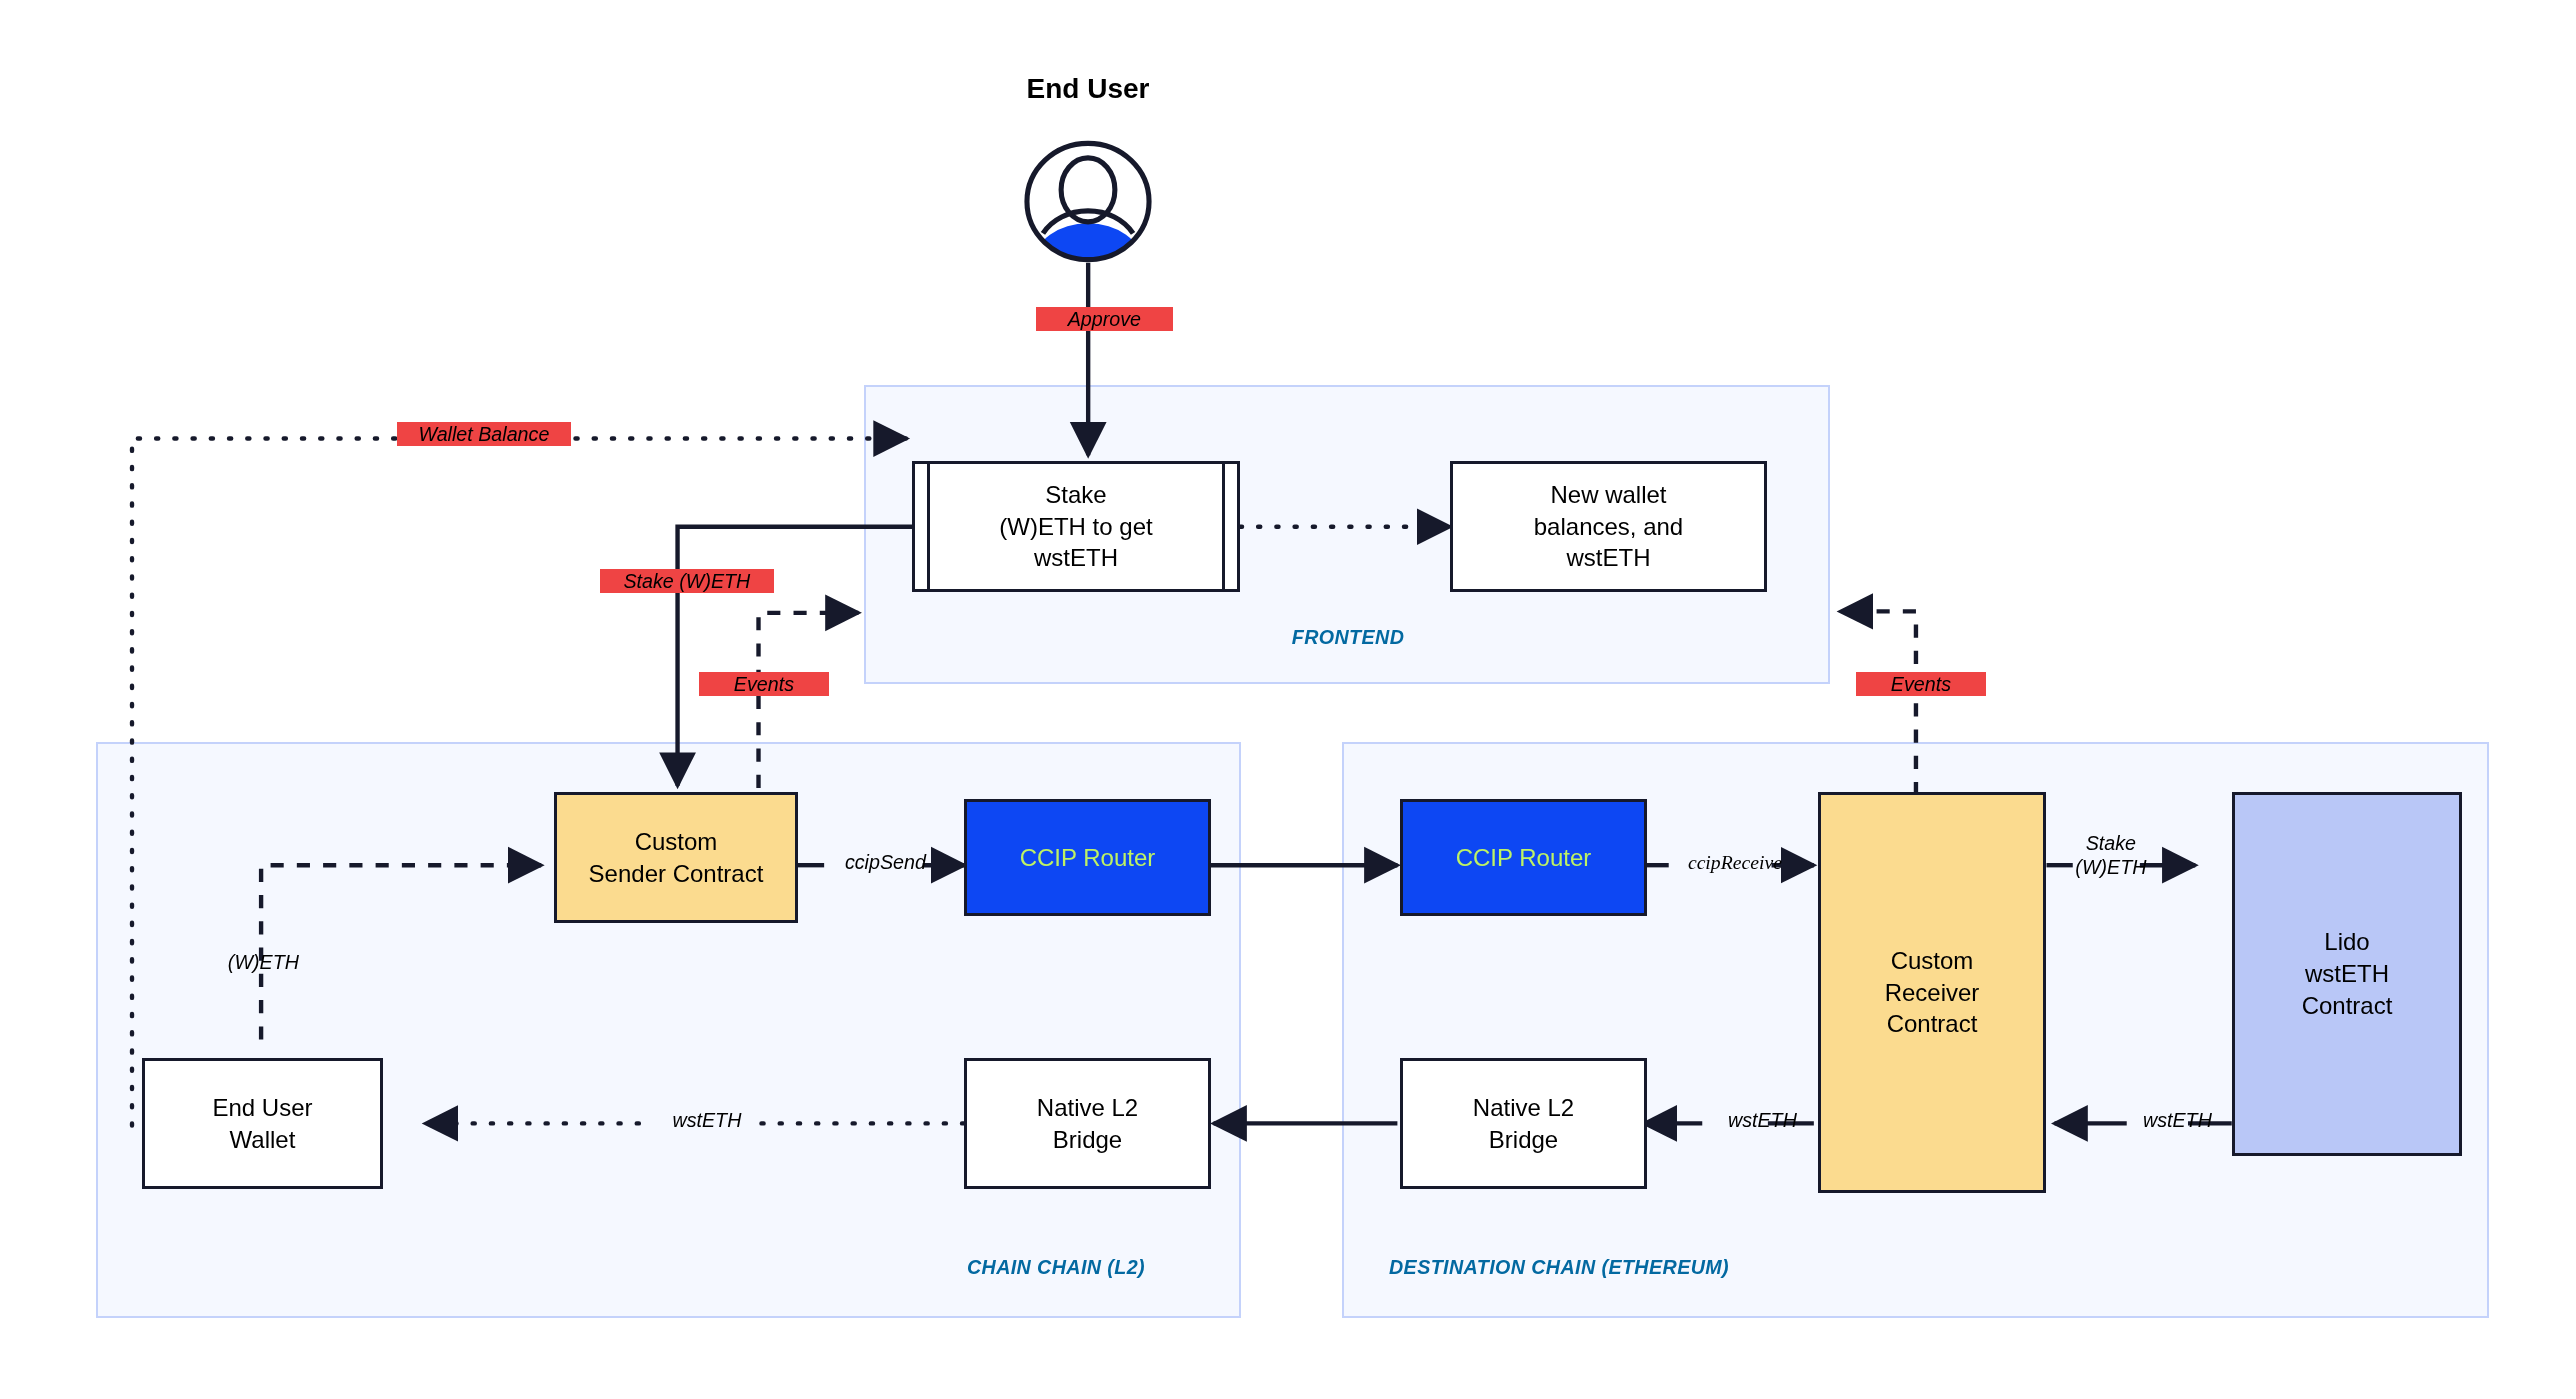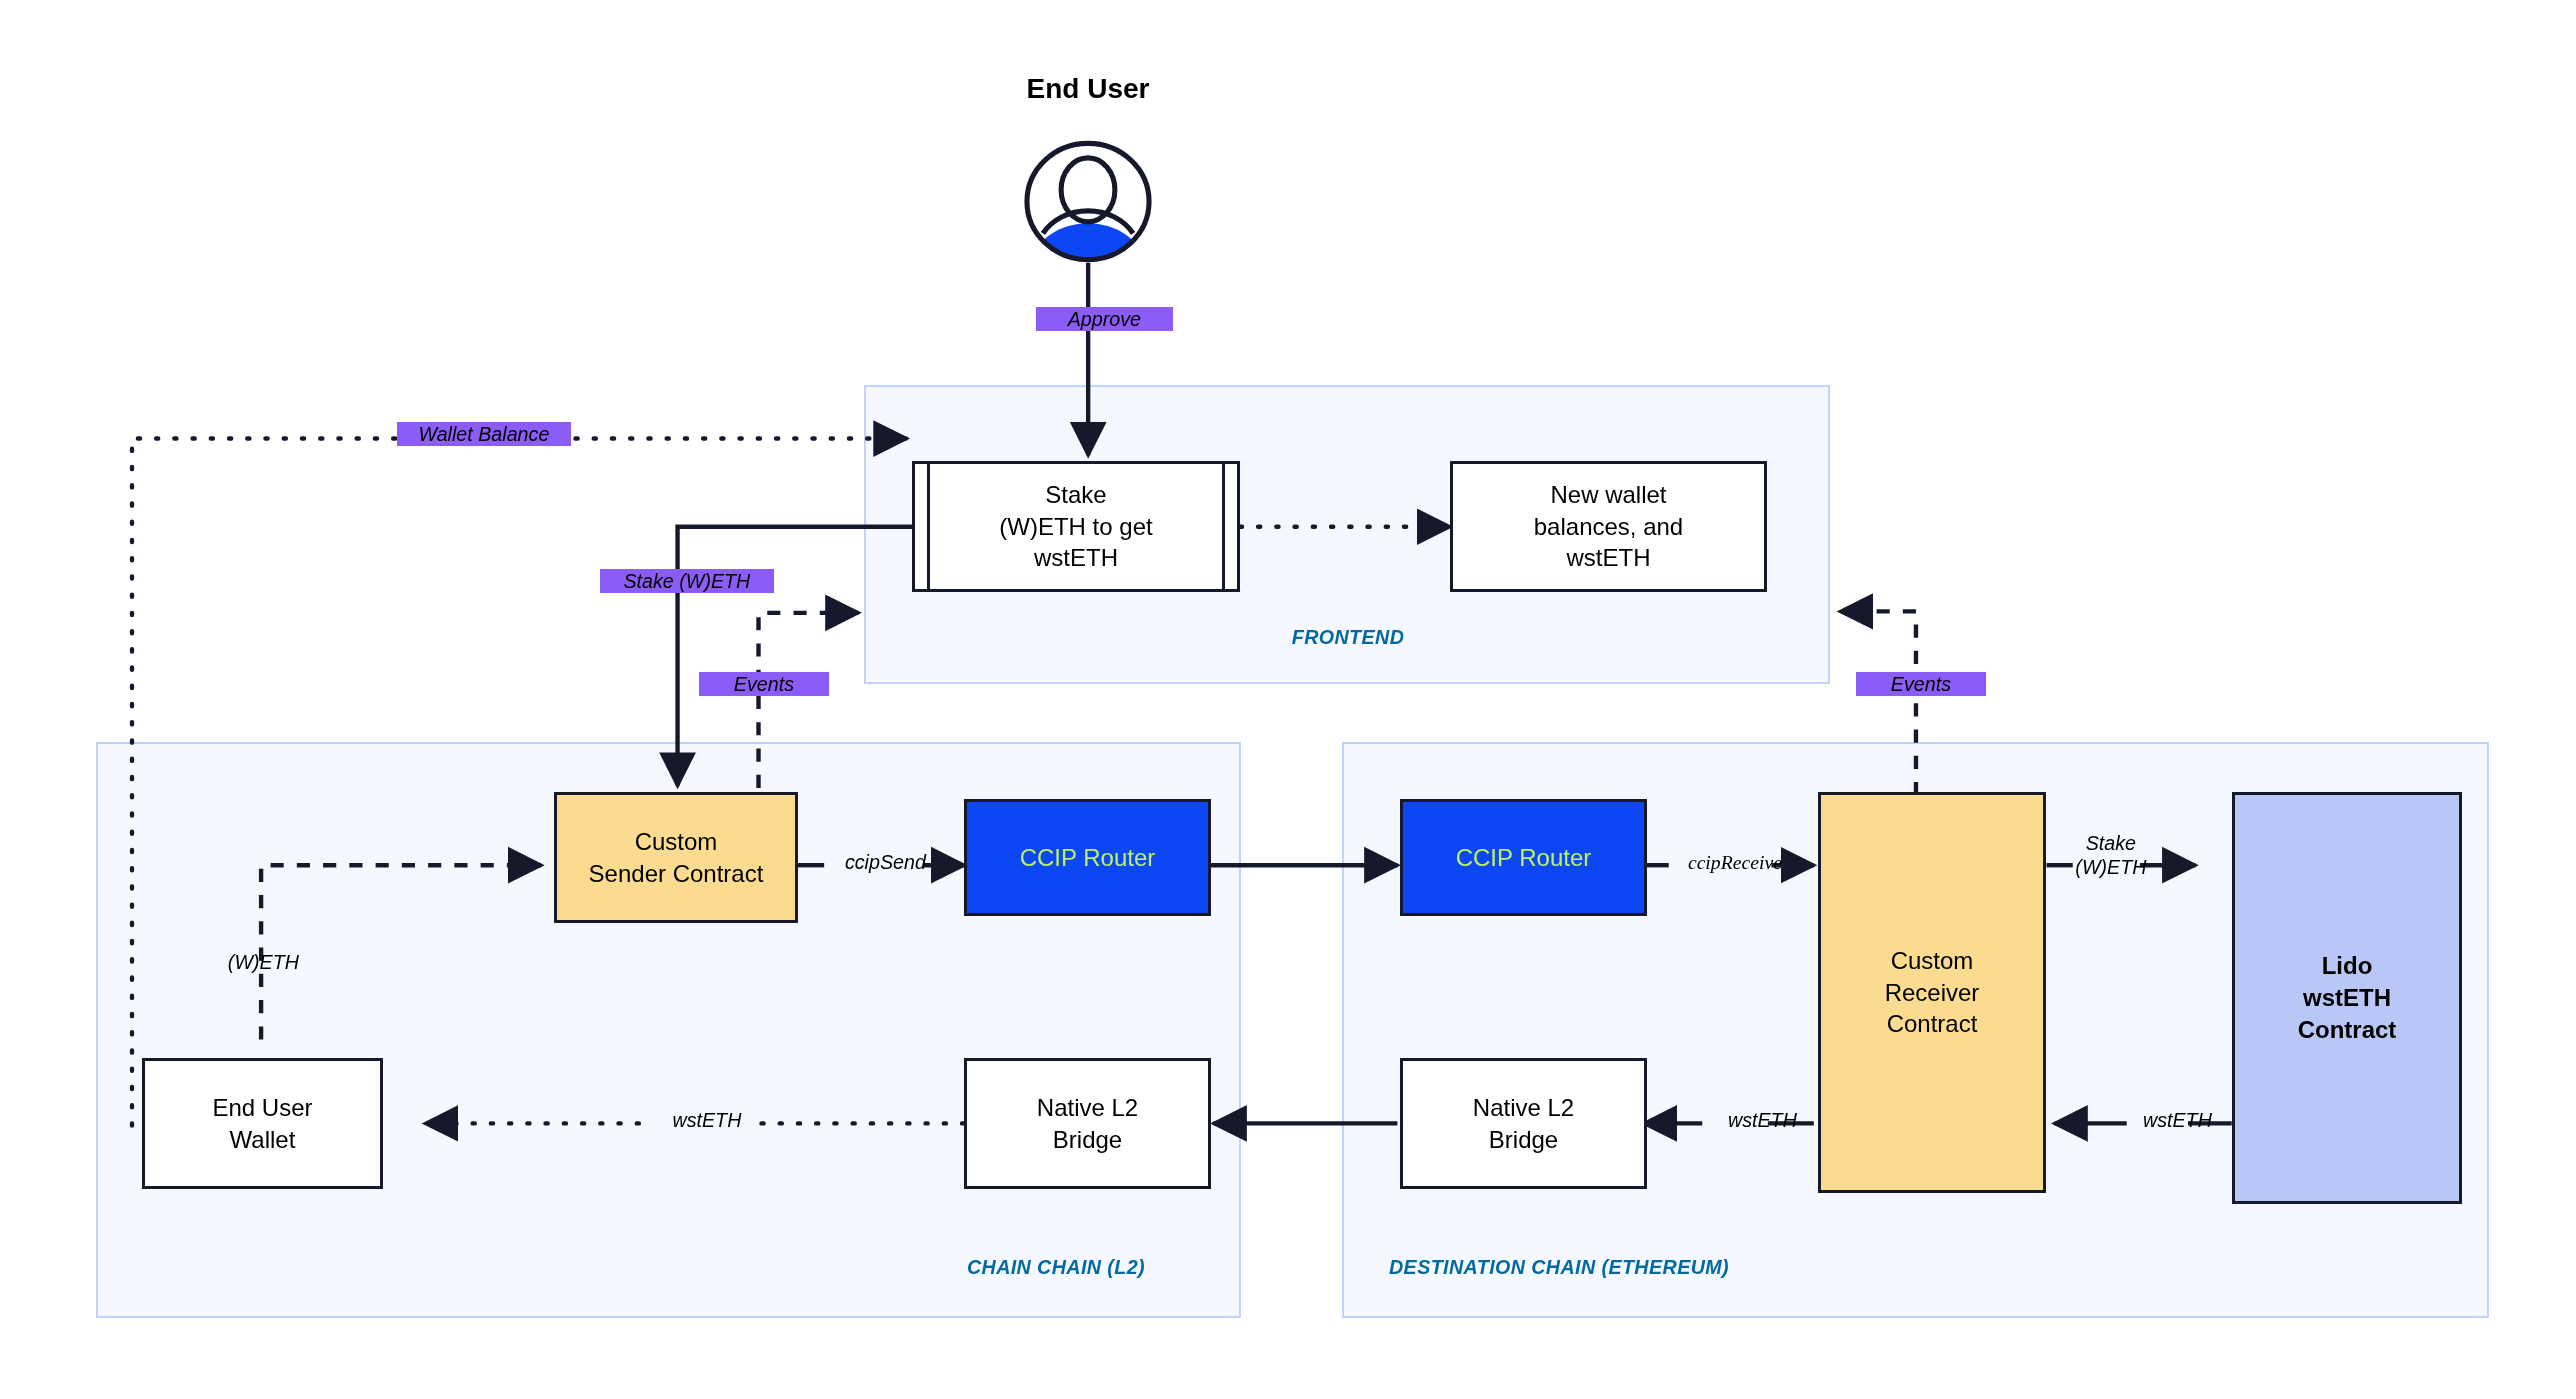--- a/index.html
+++ b/index.html
@@ -90,21 +90,21 @@
   }
   
   .elabel {
     position: absolute;
     font-style: italic;
     font-size: 19.7px;
     color: #000000;
     white-space: pre-line;
     text-align: center;
     line-height: 1.22;
-    background: #8b5cf6;
+    background: #ef4444;
     padding: 0 2.9px;
   }
   .elabel.ongroup { background: transparent; }
 </style>
 </head>
 <body>
 
 <div id="canvas">
 
   <div class="group" style="left:864px; top:385px; width:966px; height:299px;"></div>
@@ -187,21 +187,21 @@
 Sender Contract</div>
 
   <div class="node blue" style="left:964px; top:799px; width:247px; height:117px;">CCIP Router</div>
 
   <div class="node blue" style="left:1400px; top:799px; width:247px; height:117px;">CCIP Router</div>
 
   <div class="node yellow" style="left:1818px; top:792px; width:228px; height:401px;">Custom
 Receiver
 Contract</div>
 
-  <div class="node lido" style="left:2232px; top:792px; width:230px; height:412px;font-weight:bold;">Lido
+  <div class="node lido" style="left:2232px; top:792px; width:230px; height:364px;">Lido
 wstETH
 Contract</div>
 
   <div class="node" style="left:964px; top:1058px; width:247px; height:131px;">Native L2
 Bridge</div>
 
   <div class="node" style="left:1400px; top:1058px; width:247px; height:131px;">Native L2
 Bridge</div>
 
   <div class="node" style="left:142px; top:1058px; width:241px; height:131px;">End User

